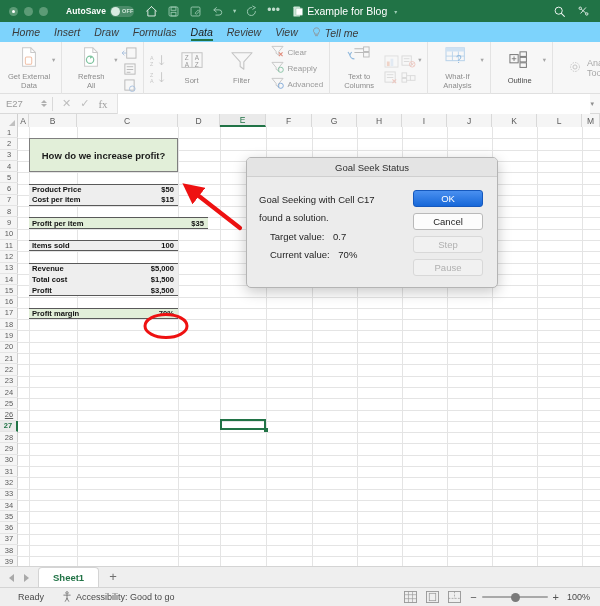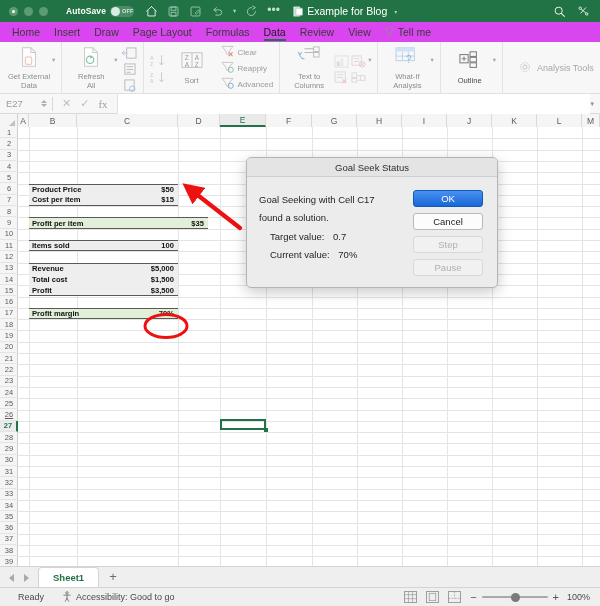--- a/index.html
+++ b/index.html
@@ -49,22 +49,23 @@
     display: flex; align-items: center; gap: 4px;
     margin-left: 13px; color: #ffffff; font-size: 10.5px;
   }
   .doc-ic { width: 10px; height: 11px; }
   .title-chev { font-size: 6px; color: #9ecdb5; margin-left: 3px; }
   .tb-right { margin-left: auto; display: flex; align-items: center; gap: 11px; margin-right: 10px; }
 
   
   .tabs {
     position: absolute; top: 22px; left: 0; width: 600px; height: 20px;
-    background: #d946ef; display: flex; align-items: center;
+    background: #7dd3fc; display: flex; align-items: flex-end;
     border-bottom: 0;
+    font-style: italic;
   }
   .tab {
     font-size: 10.5px; color: #3b3b3b; padding: 0 7px;
     height: 20px; line-height: 20px; position: relative; white-space: nowrap;
   }
   .tab:first-child { margin-left: 5px; }
   .tab.active { font-weight: normal; color: #1a1a1a; }
   .tab.active:after {
     content: ""; position: absolute; left: 7px; right: 7px; bottom: 1px;
     height: 2px; background: #217346;
@@ -342,21 +343,20 @@
             <path d="M5.2 5.2 L10.8 9.8 M11 3 L4.4 10.4" stroke="#ffffff" stroke-width="1.1"></path>
           </svg>
       </span>
     </div>
   </div>
 
   <div class="tabs">
     <div class="tab">Home</div>
     <div class="tab">Insert</div>
     <div class="tab">Draw</div>
-    <div class="tab">Page Layout</div>
     <div class="tab">Formulas</div>
     <div class="tab active">Data</div>
     <div class="tab">Review</div>
     <div class="tab">View</div>
     <div class="tellme">
       <span>
         <svg width="9" height="11" viewBox="0 0 10 12">
             <path d="M5 .8 a3.2 3.2 0 0 1 2 5.8 v1.3 h-4 V6.6 A3.2 3.2 0 0 1 5 .8 Z" fill="none" stroke="#8f8f8f" stroke-width=".9"></path>
             <path d="M3.4 9.5 h3.2" stroke="#8f8f8f" stroke-width=".9"></path>
           </svg>
@@ -440,20 +440,28 @@
           <svg width="24" height="22" viewBox="0 0 26 24">
               <rect x="2" y="3" width="22" height="16" fill="none" stroke="#c4c4c4" stroke-width="1.1"></rect>
               <path d="M13 3 v16" stroke="#c4c4c4" stroke-width="1.1"></path>
               <text x="5" y="11" font-size="7" fill="#9a9a9a" font-family="Liberation Sans">Z</text>
               <text x="16" y="11" font-size="7" fill="#9a9a9a" font-family="Liberation Sans">A</text>
               <text x="5" y="18" font-size="7" fill="#9a9a9a" font-family="Liberation Sans">A</text>
               <text x="16" y="18" font-size="7" fill="#9a9a9a" font-family="Liberation Sans">Z</text>
             </svg>
         </span>
         <span class="lbl">Sort</span>
+      </div>
+      <div class="bigbtn">
+        <span>
+          <svg width="24" height="22" viewBox="0 0 26 24">
+              <path d="M2 3 h22 L15 13 v8 l-4 -3 v-5 Z" fill="none" stroke="#c4c4c4" stroke-width="1.2" stroke-linejoin="round"></path>
+            </svg>
+        </span>
+        <span class="lbl">Filter</span>
       </div>
       <div style="display:flex;flex-direction:column;gap:2px;margin-left:2px;">
         <div class="textitem">
           <span>
             <svg width="13" height="12" viewBox="0 0 14 13">
                 <path d="M1 1.5 h12 L8.5 7 v4 l-3 -2 V7 Z" fill="none" stroke="#c4c4c4" stroke-width="1"></path>
                 <path d="M8.5 8 L12.5 12 M12.5 8 L8.5 12" stroke="#e08b7a" stroke-width="1.1"></path>
               </svg>
           </span>
           <span>Clear</span>
@@ -700,20 +708,21 @@
         <div class="gl-h" style="top: 101.7px;"></div>
         <div class="gl-h" style="top: 90.4px;"></div>
         <div class="gl-h" style="top: 79.1px;"></div>
         <div class="gl-h" style="top: 67.8px;"></div>
         <div class="gl-h" style="top: 56.5px;"></div>
         <div class="gl-h" style="top: 45.2px;"></div>
         <div class="gl-h" style="top: 33.9px;"></div>
         <div class="gl-h" style="top: 22.6px;"></div>
         <div class="gl-h" style="top: 11.3px;"></div>
 
+      <div class="blk titlecell" style="left:11px; top:11px; width:149px; height:34px;">How do we increase profit?</div>
 
       <div id="model-rows">
           <div class="rowband shade-gray btop" style="left: 11px; width: 149px; top: 56.5px; height: 11.3px;">
             <span class="lab">Product Price</span>
             <span class="val">$50</span>
           </div>
           <div class="rowband shade-gray bbot" style="left: 11px; width: 149px; top: 67.8px; height: 11.3px;">
             <span class="lab">Cost per item</span>
             <span class="val">$15</span>
           </div>

